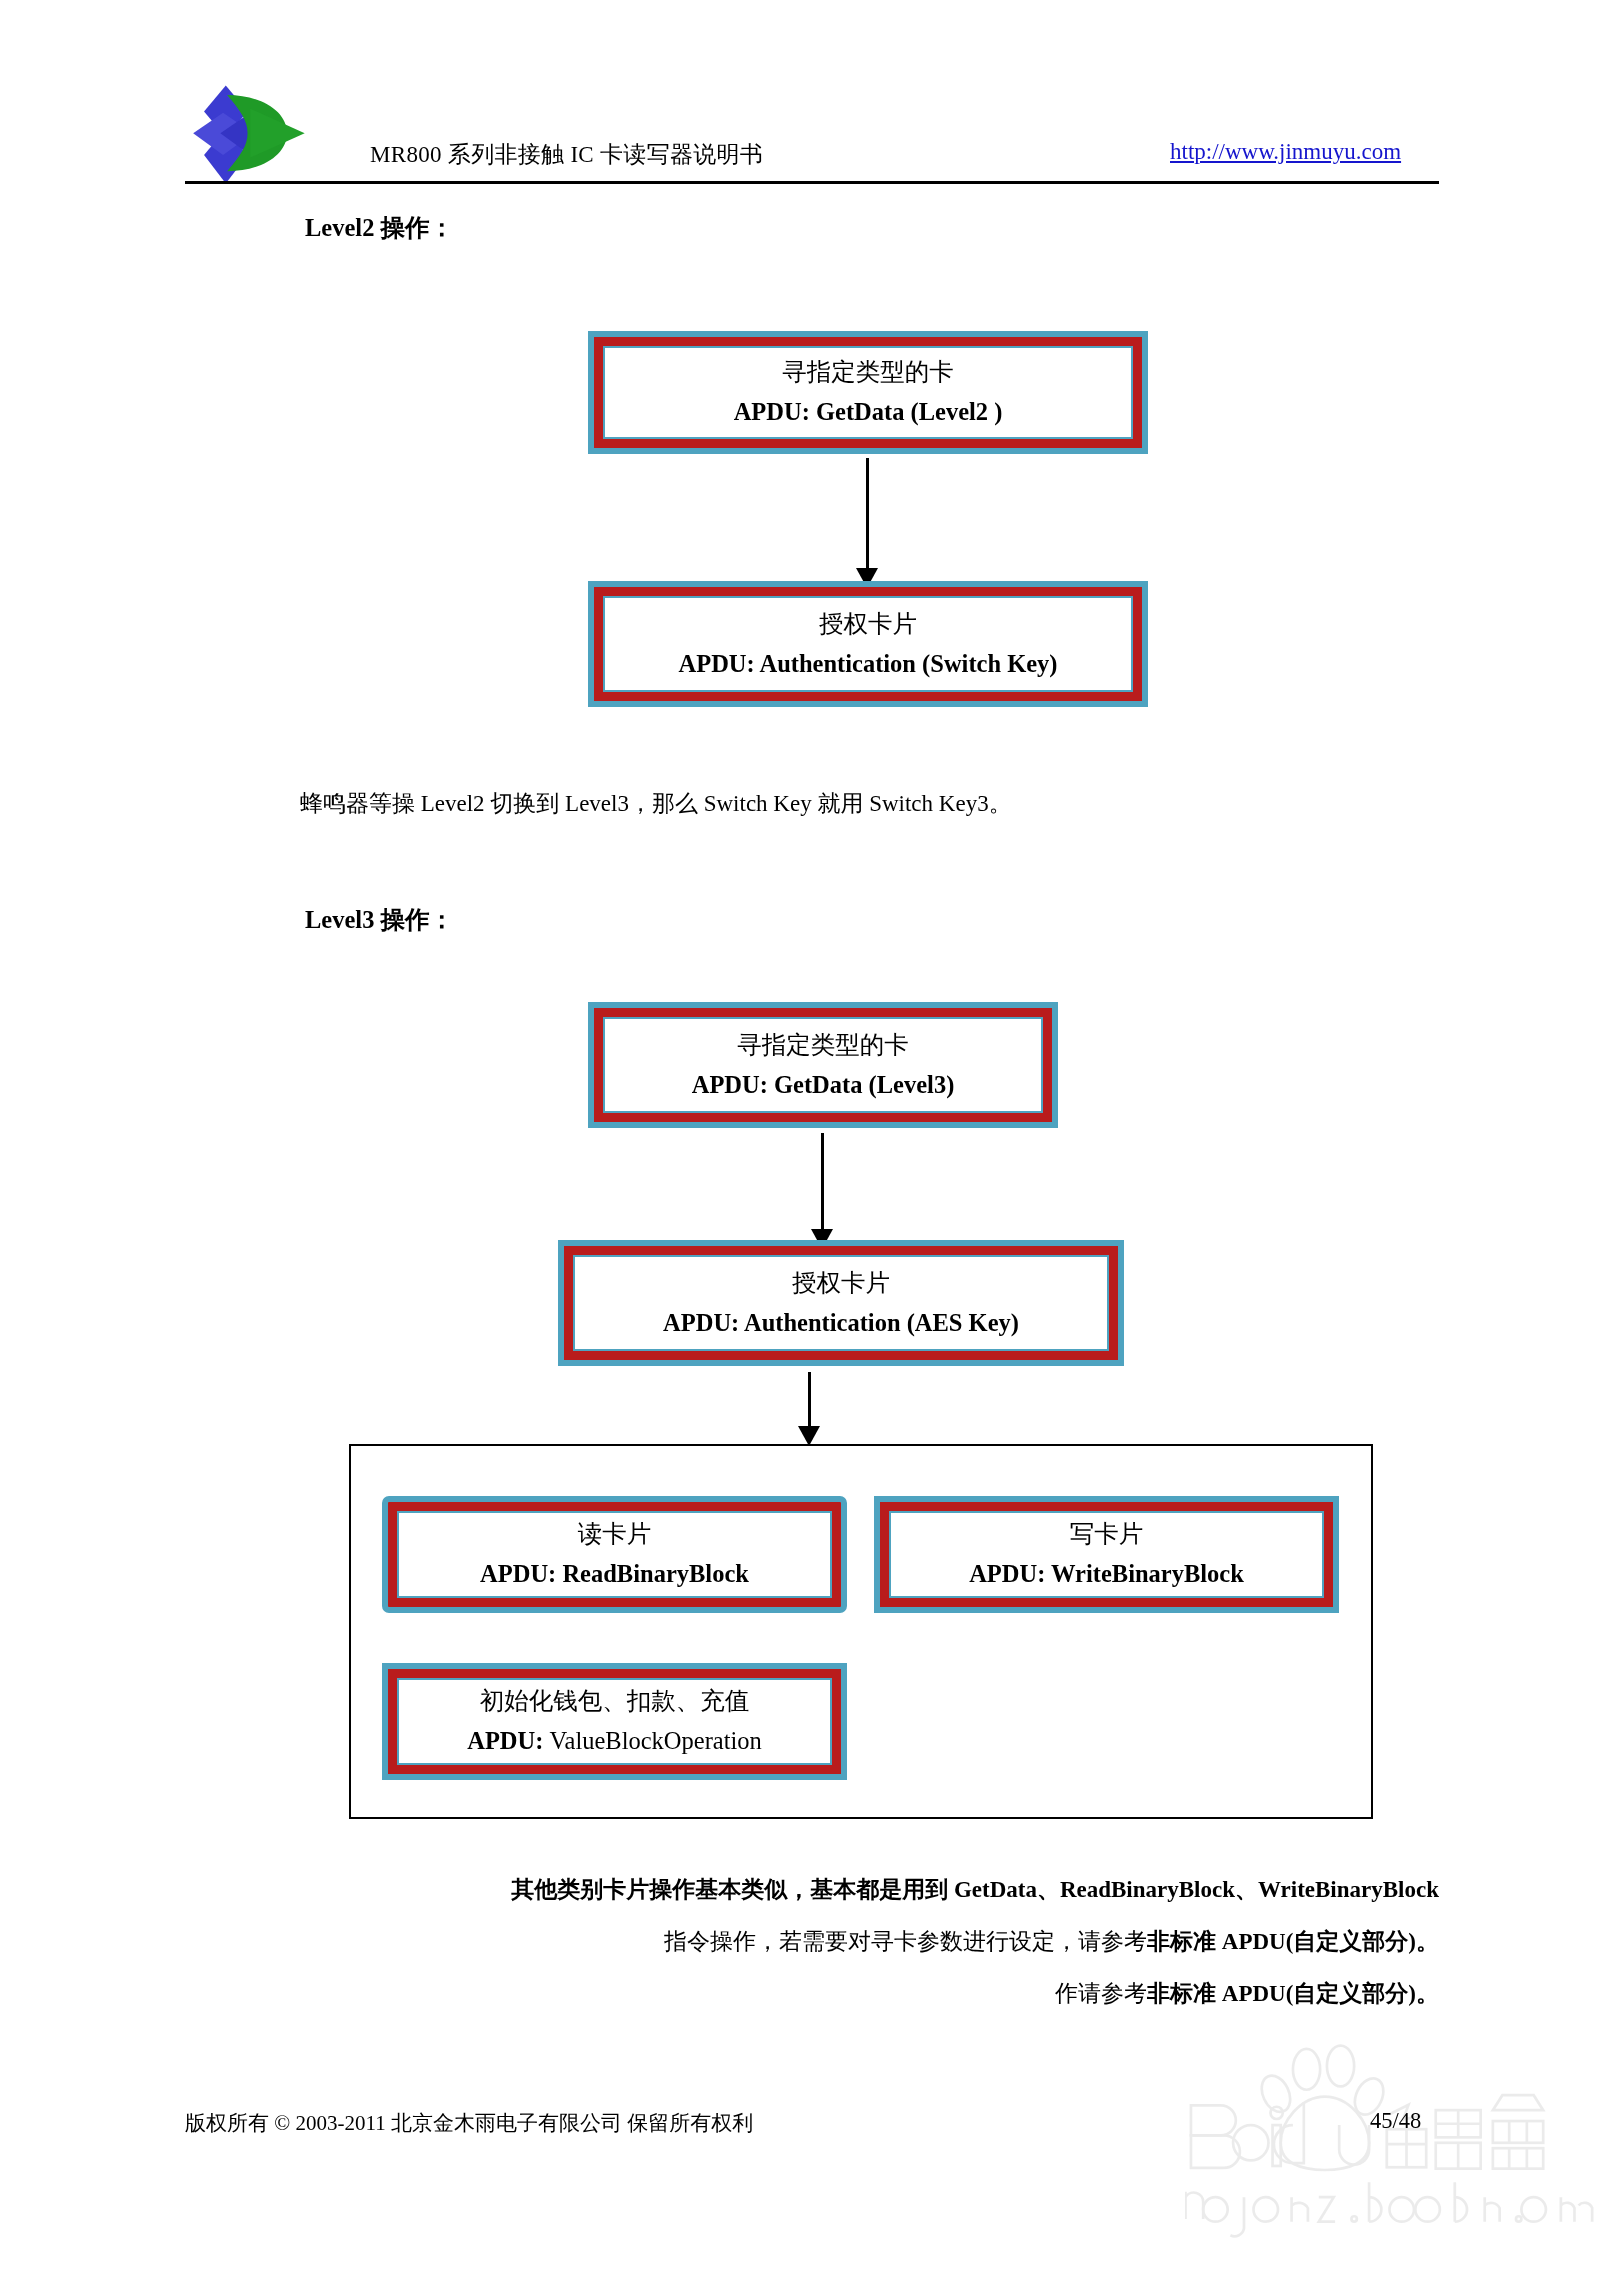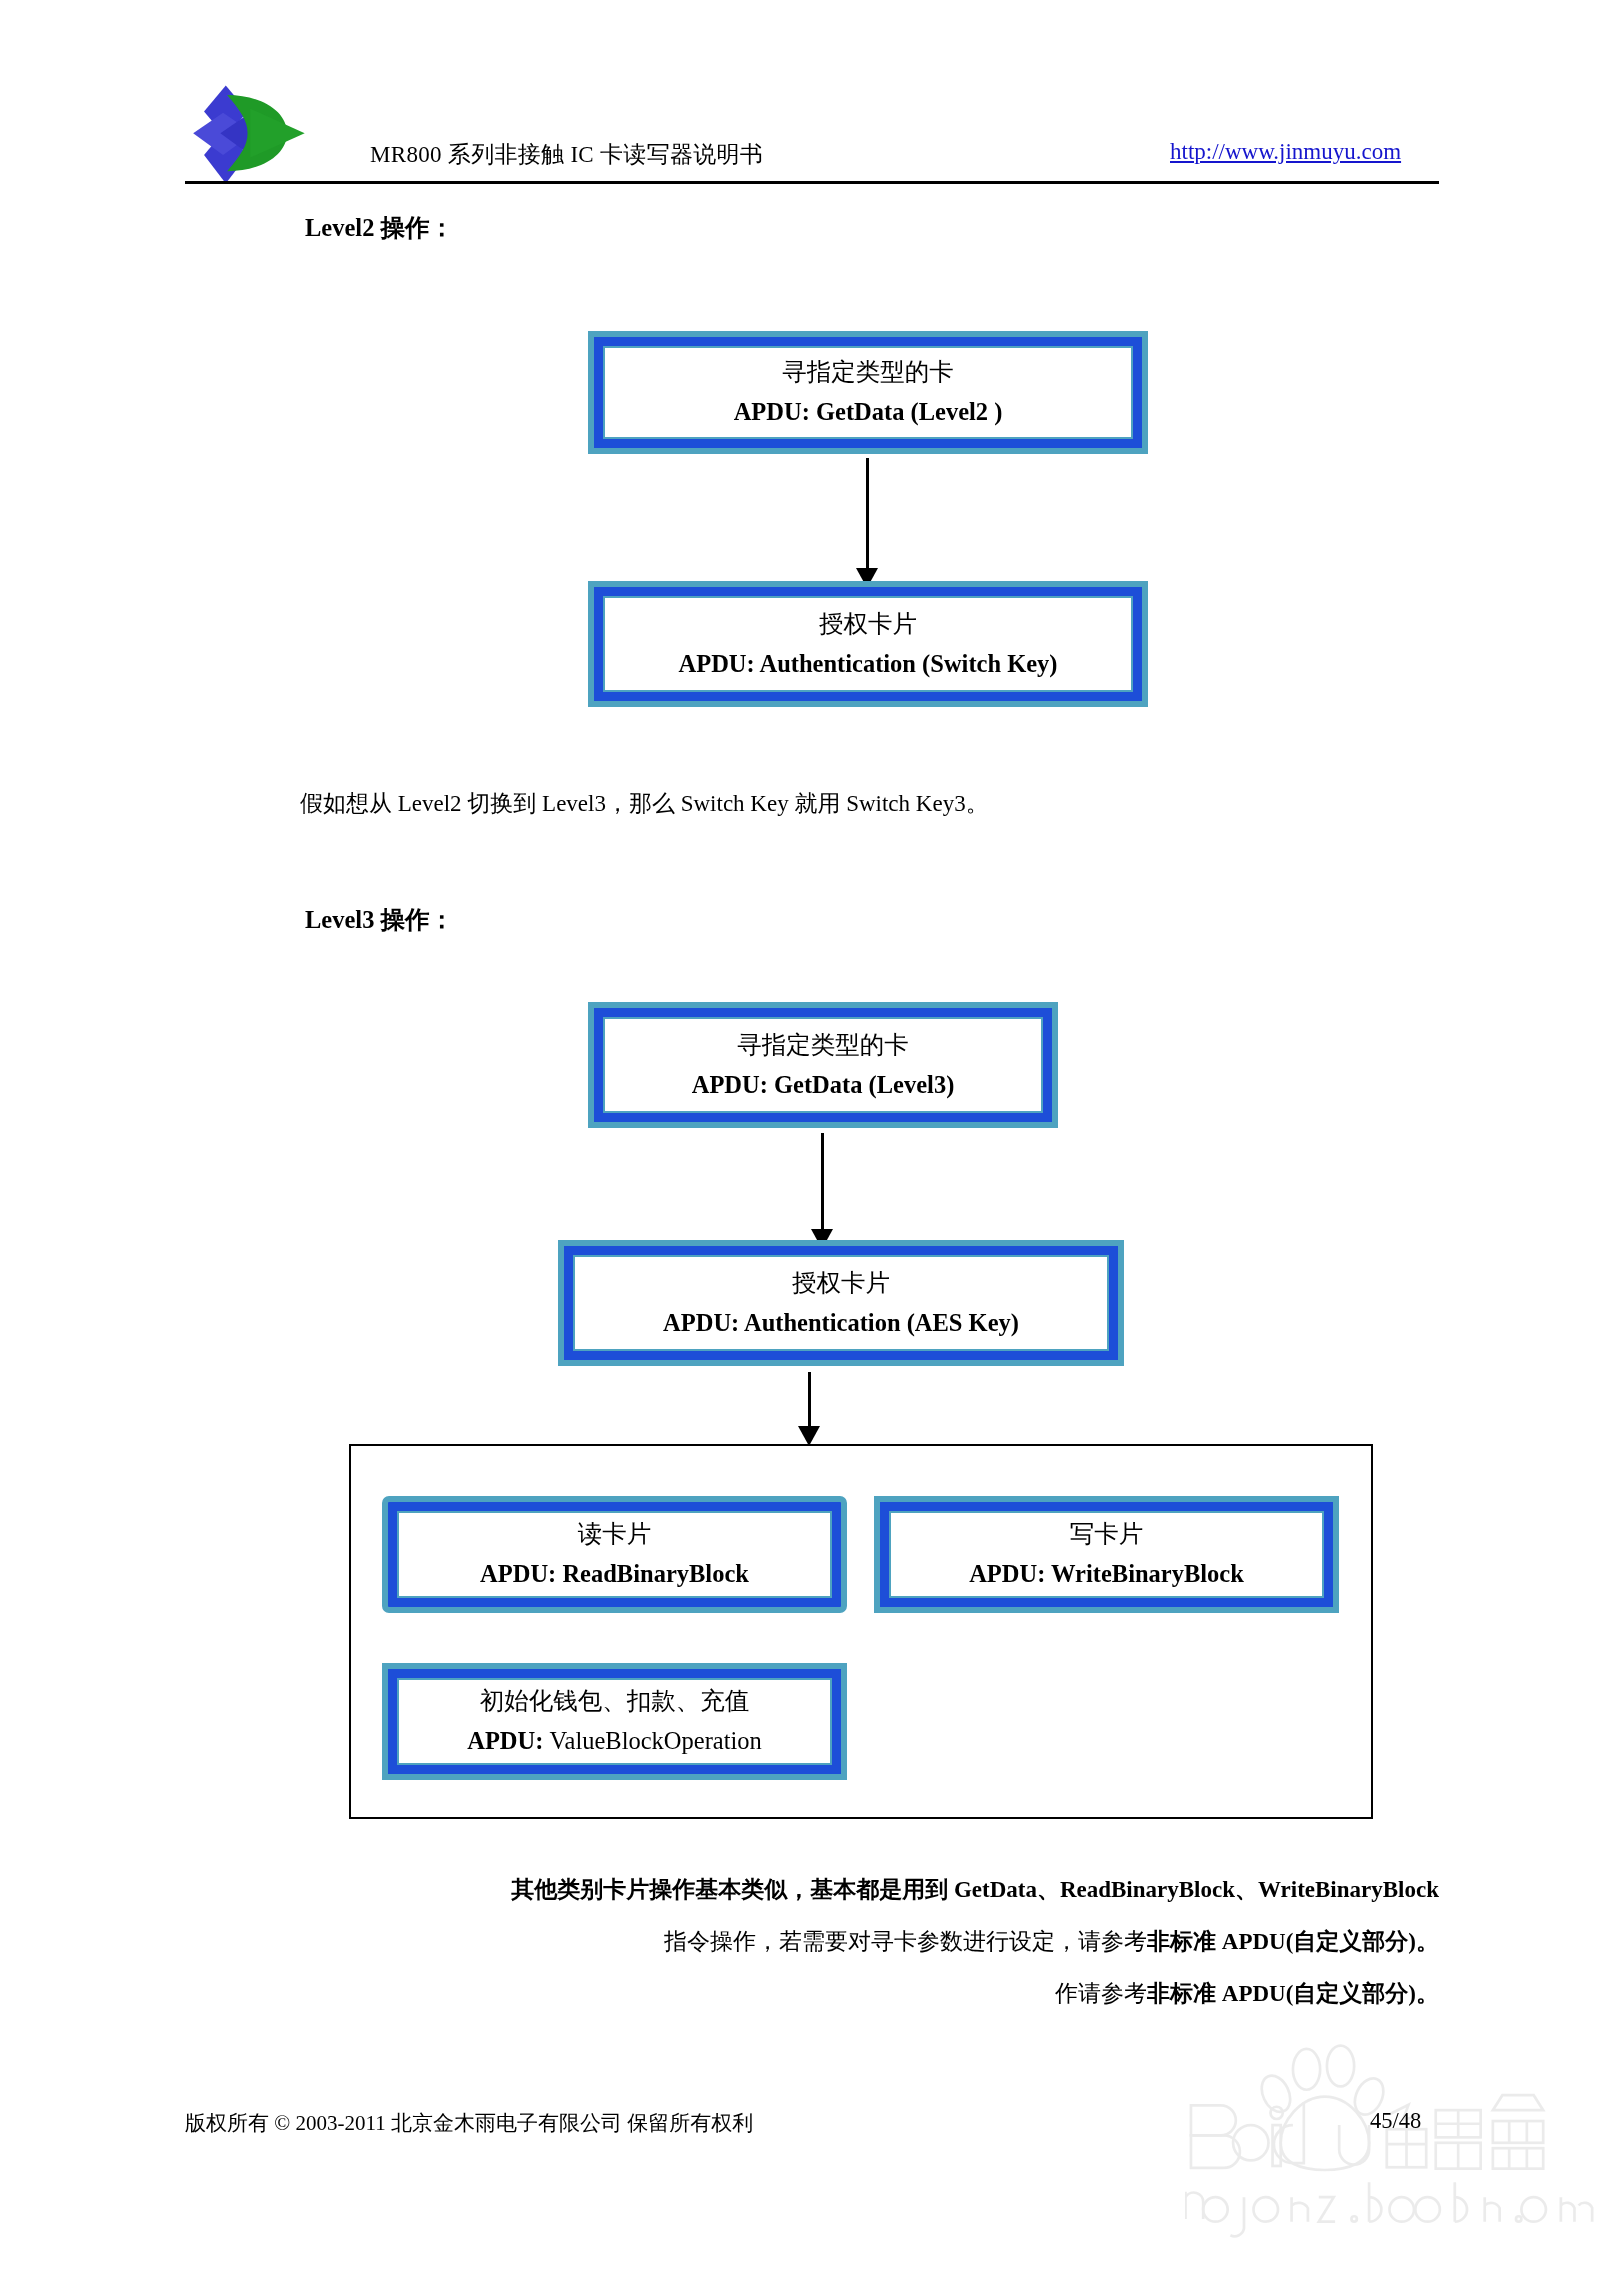--- a/index.html
+++ b/index.html
@@ -99,21 +99,21 @@
   .bodytext p {
     margin: 0 0 0 0;
     text-indent: 49px;
   }
   .bodytext b { font-weight: bold; }
 
   
   .flowbox {
     position: absolute;
     box-sizing: border-box;
-    background: #1d4ed8;
+    background: #b91c1c;
     border: 6.1px solid #4ea3c0;
     padding: 9px;
   }
   .flowbox .inner {
     box-sizing: border-box;
     width: 100%;
     height: 100%;
     border: 2px solid #4ea3c0;
     background: #ffffff;
     display: flex;
@@ -247,21 +247,21 @@
   <div class="arrow-line" id="arr1-line"></div>
   <div class="arrow-head" id="arr1-head"></div>
 
   <div class="flowbox" id="box-l2-auth">
     <div class="inner">
       <div class="line1">授权卡片</div>
       <div class="line2">APDU: Authentication (Switch Key)</div>
     </div>
   </div>
 
-  <div class="para" id="para-switchkey">假如想从 Level2 切换到 Level3，那么 Switch Key 就用 Switch Key3。</div>
+  <div class="para" id="para-switchkey">蜂鸣器等操 Level2 切换到 Level3，那么 Switch Key 就用 Switch Key3。</div>
 
   <div class="section-heading" id="heading-level3">Level3  操作：</div>
 
   <div class="flowbox" id="box-l3-getdata">
     <div class="inner">
       <div class="line1">寻指定类型的卡</div>
       <div class="line2">APDU: GetData (Level3)</div>
     </div>
   </div>
 

